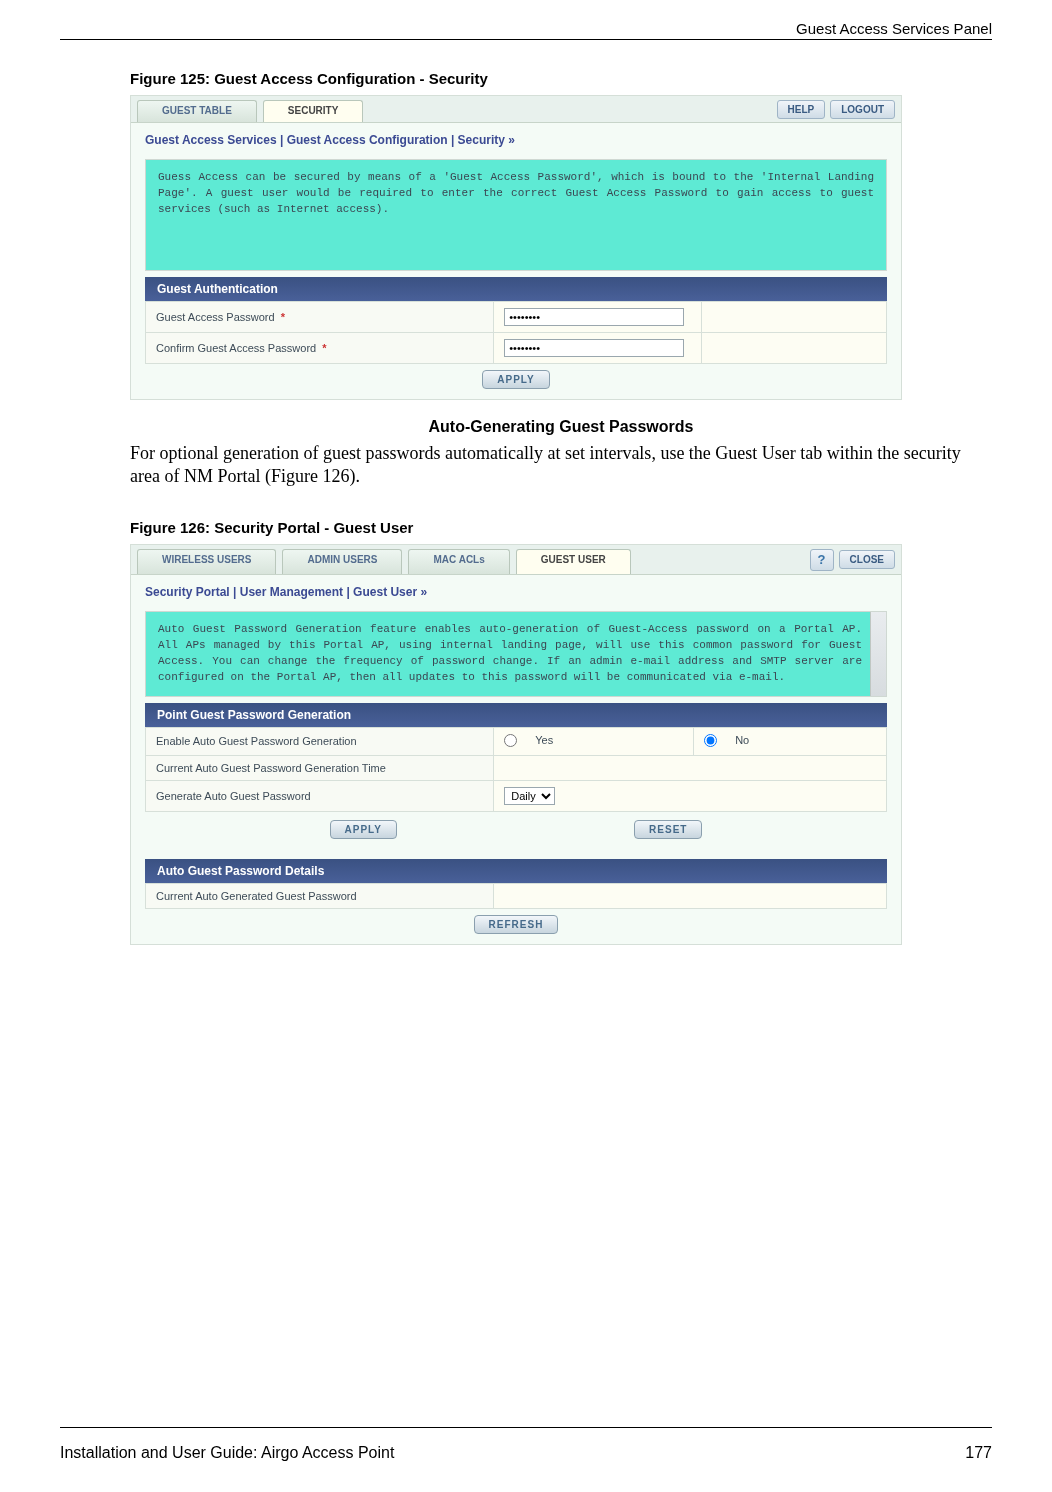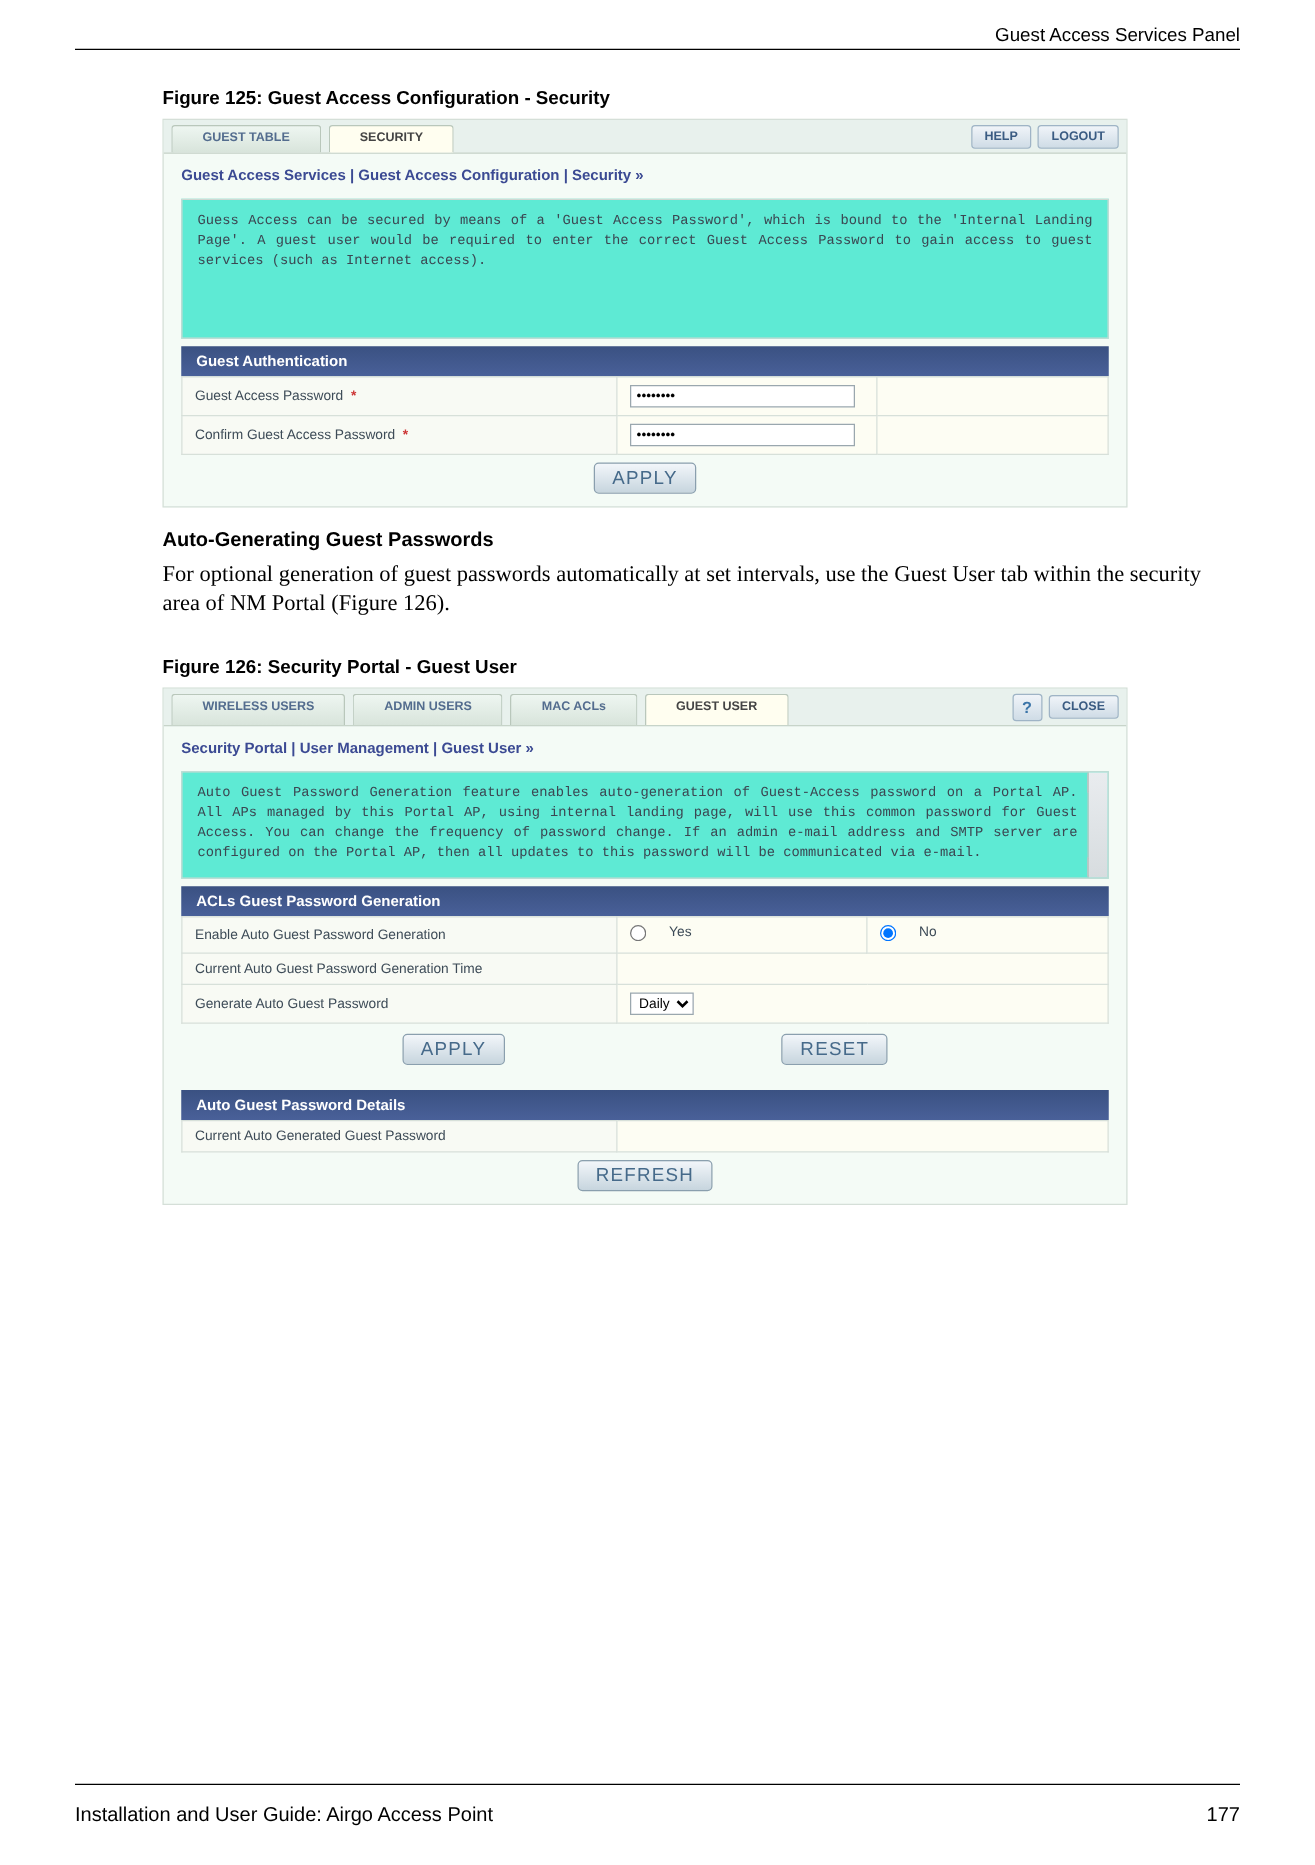--- a/index.html
+++ b/index.html
@@ -31,20 +31,21 @@
     font-family: Arial, Helvetica, sans-serif;
     font-weight: bold;
     font-size: 15px;
     margin: 30px 0 8px 0;
   }
   .sect-heading {
     font-family: Arial, Helvetica, sans-serif;
     font-weight: bold;
     font-size: 16px;
     margin: 18px 0 6px 0;
+    text-align: center;
   }
   .bodytxt {
     font-family: "Times New Roman", serif;
     font-size: 18px;
     line-height: 1.3;
     margin: 0 0 4px 0;
   }
   
   .panel {
     background: #f4fbf6;
@@ -188,22 +189,22 @@
     text-align: center;
     padding: 6px 0 10px 0;
   }
   .btnrow.dual {
     display: flex;
     justify-content: space-around;
     padding: 8px 80px 14px 80px;
   }
   .actbtn {
     display: inline-block;
-    font-size: 15px;
-    font-weight: normal;
+    font-size: 10px;
+    font-weight: bold;
     letter-spacing: 1px;
     padding: 3px 14px;
     border: 1px solid #8a9fae;
     border-radius: 4px;
     background: linear-gradient(#f2f6fa,#c7d5de);
     color: #466a8a;
     cursor: pointer;
   }
   .radio {
     display: inline-flex;
@@ -287,21 +288,21 @@
         <div class="spacer"></div>
         <div class="help-iconbox">?</div>
         <div class="pillbtn">CLOSE</div>
       </div>
       <div class="crumb">Security Portal | User Management | Guest User  »</div>
       <div class="descbox scroll" style="text-align:justify;padding-right:24px;">
         <span>Auto Guest Password Generation feature enables auto-generation of Guest-Access password on a Portal AP. All APs managed by this Portal AP, using internal landing page, will use this common password for Guest Access. You can change the frequency of password change. If an admin e-mail address and SMTP server are configured on the Portal AP, then all updates to this password will be communicated via e-mail.</span>
         <span class="up">▲</span>
         <span class="down">▼</span>
       </div>
-      <div class="groupbar">ACLs Guest Password Generation</div>
+      <div class="groupbar">Point Guest Password Generation</div>
       <table class="formtable">
         <tbody>
             <tr>
           <td class="lbl">Enable Auto Guest Password Generation</td>
           <td>
             <label class="radio">
                   <input type="radio" name="en1" style=""> 
                   <span>Yes</span>
                 </label>
           </td>

